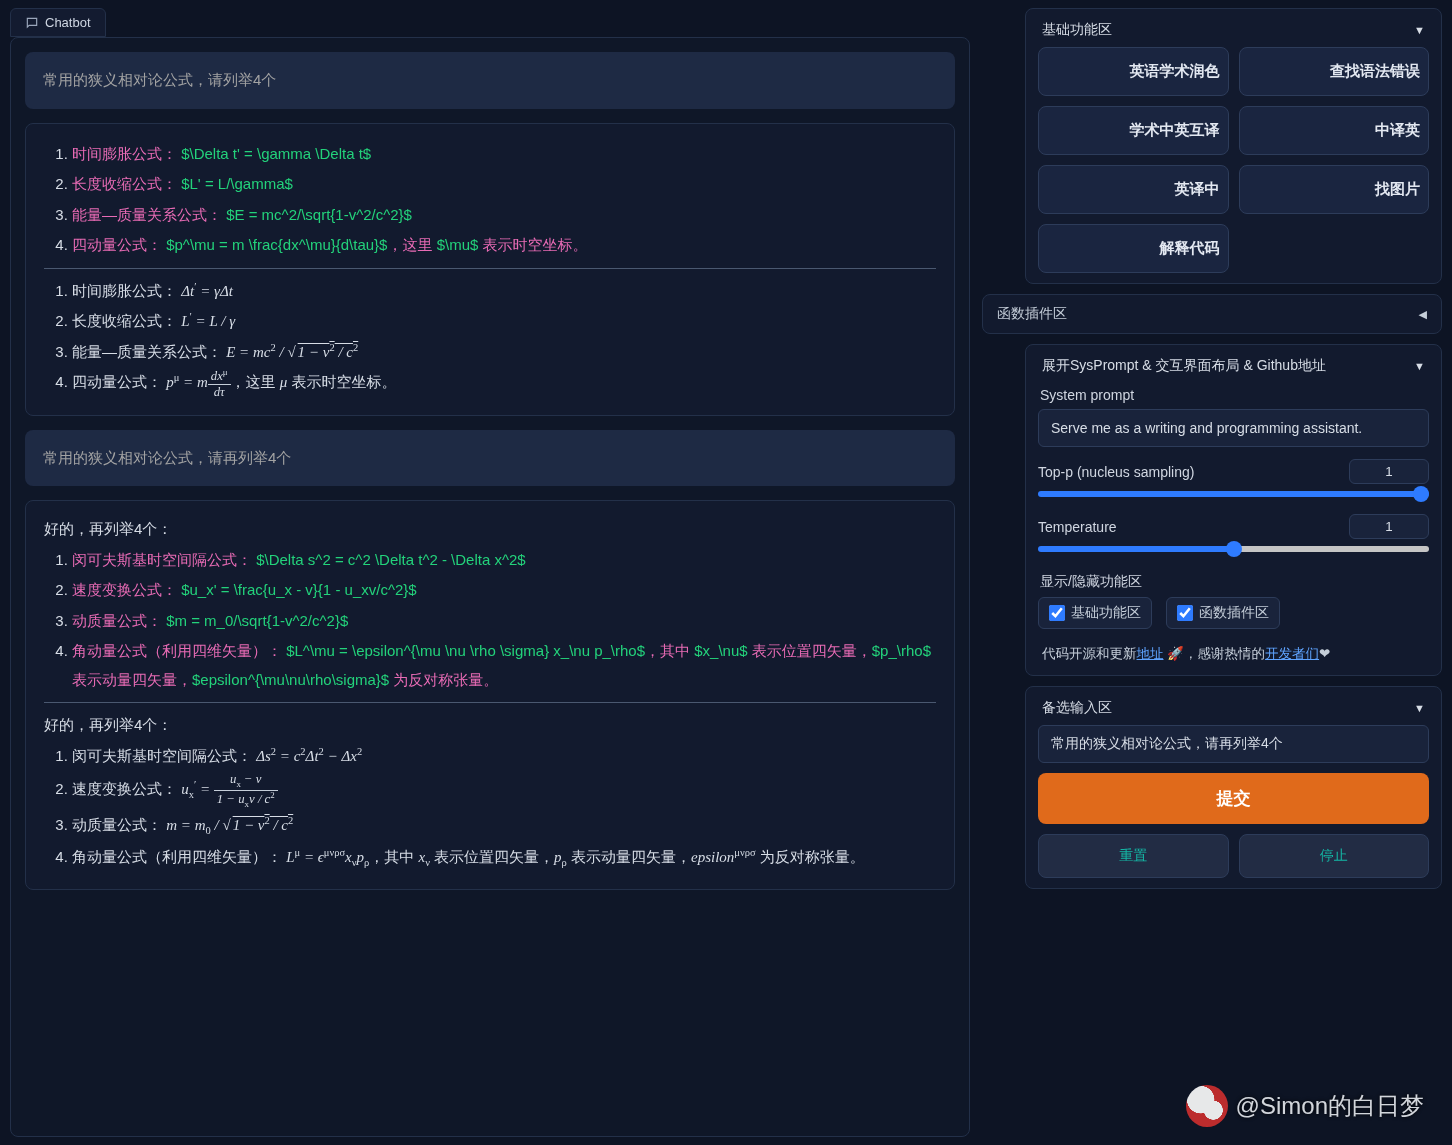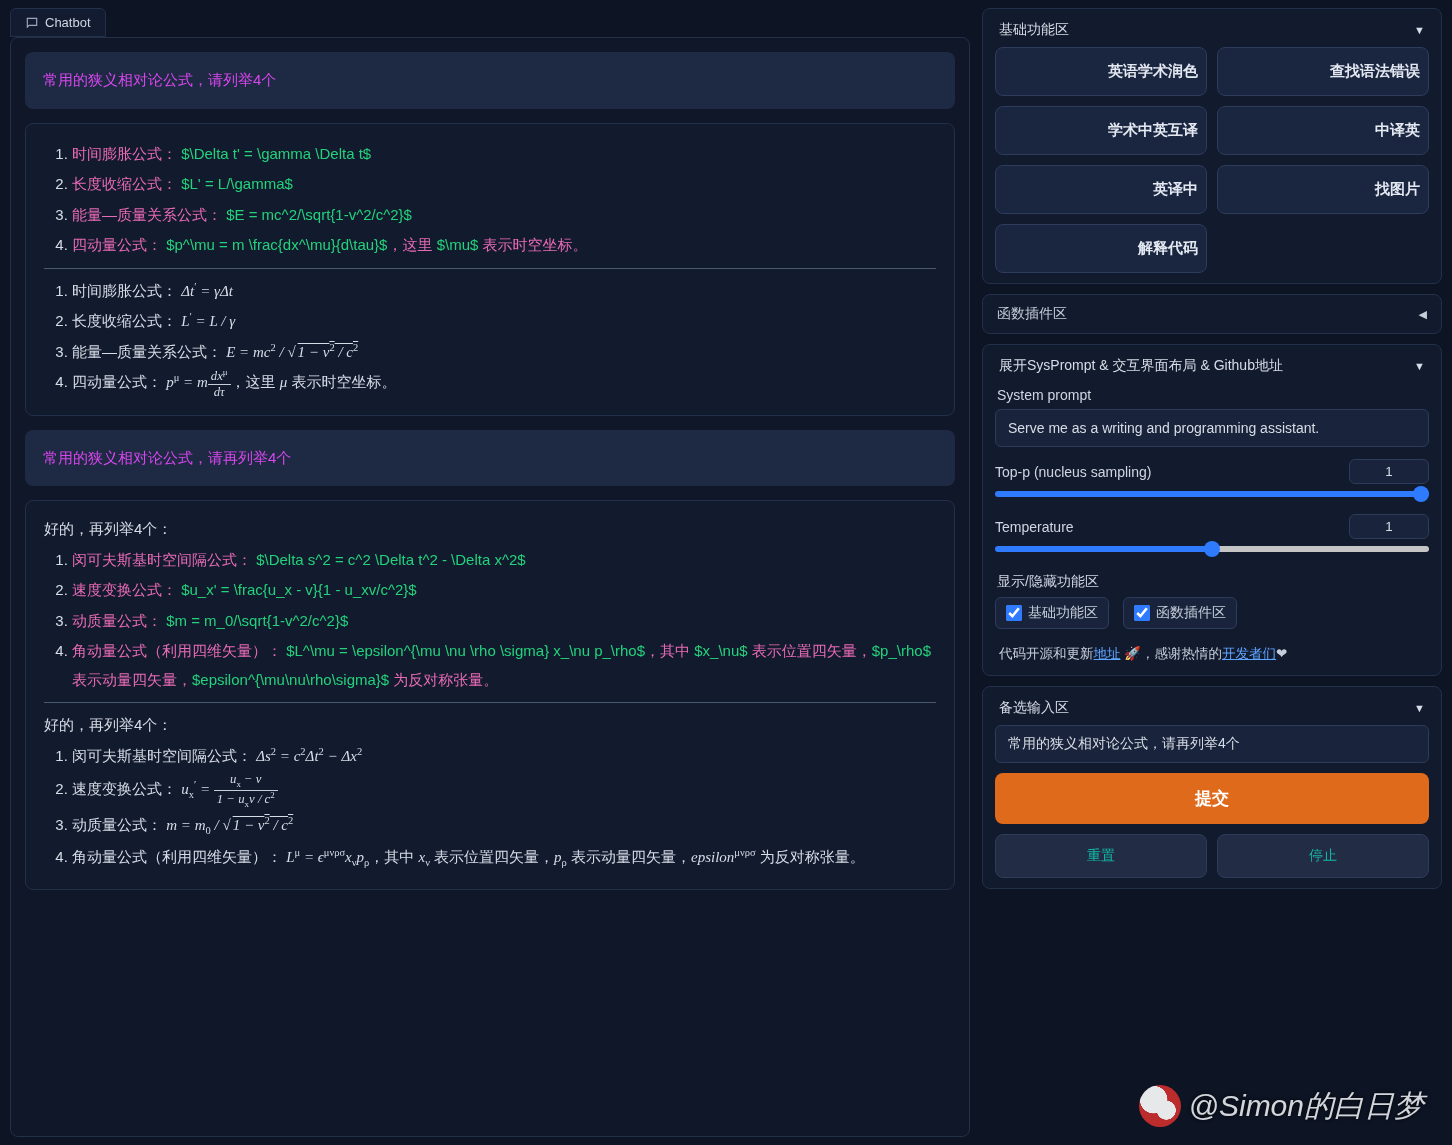--- a/index.html
+++ b/index.html
@@ -45,21 +45,21 @@
 
   .msg {
     border-radius: 8px;
     padding: 14px 18px;
     margin-bottom: 14px;
     line-height: 1.9;
     font-size: 15px;
   }
   .user-msg {
     background: #1e2a44;
-    color: #d946ef;
+    color: #a3a3a3;
   }
   .bot-msg {
     background: #121a2e;
     border: 1px solid #233049;
     color: #d7dde6;
   }
   ol.formula-list { padding-left: 28px; }
   ol.formula-list li { margin: 2px 0; }
   .latex-src { color: #23d27b; }
   .label-pink { color: #e86bb5; }
@@ -71,20 +71,21 @@
   .frac { display: inline-block; vertical-align: middle; text-align: center; font-size: 0.85em; line-height:1.1;}
   .frac .num { display: block; border-bottom: 1px solid #c5ced9; padding: 0 3px;}
   .frac .den { display: block; padding: 0 3px;}
 
   
   .panel {
     background: #121a2e;
     border: 1px solid #233049;
     border-radius: 8px;
     padding: 10px 12px;
+    margin-left: 43px;
   }
   .panel-head {
     display: flex; justify-content: space-between; align-items: center;
     font-size: 14px; color: #d7dde6;
     padding: 2px 4px 8px 4px;
   }
   .caret { font-size: 11px; }
 
   .btn-grid {
     display: grid;
@@ -180,27 +181,26 @@
     padding:12px 0;
     text-align:center;
     cursor:pointer;
   }
 
   .watermark {
     position: fixed;
     right: 28px;
     bottom: 18px;
     color: #e8ebf0;
-    font-size: 30px;
+    font-size: 24px;
     font-weight: 500;
     opacity: 0.9;
     display:flex; align-items:center; gap:8px;
     pointer-events:none;
     text-shadow: 0 0 4px #000;
-    font-style: italic;
   }
   .wm-ico {
     width:42px; height:42px; border-radius:50%;
     background: radial-gradient(circle at 35% 35%, #fff 0 35%, transparent 36%),
                 radial-gradient(circle at 65% 60%, #fff 0 25%, transparent 26%),
                 #d02f2f;
     position: relative;
   }
 </style>
 </head>

